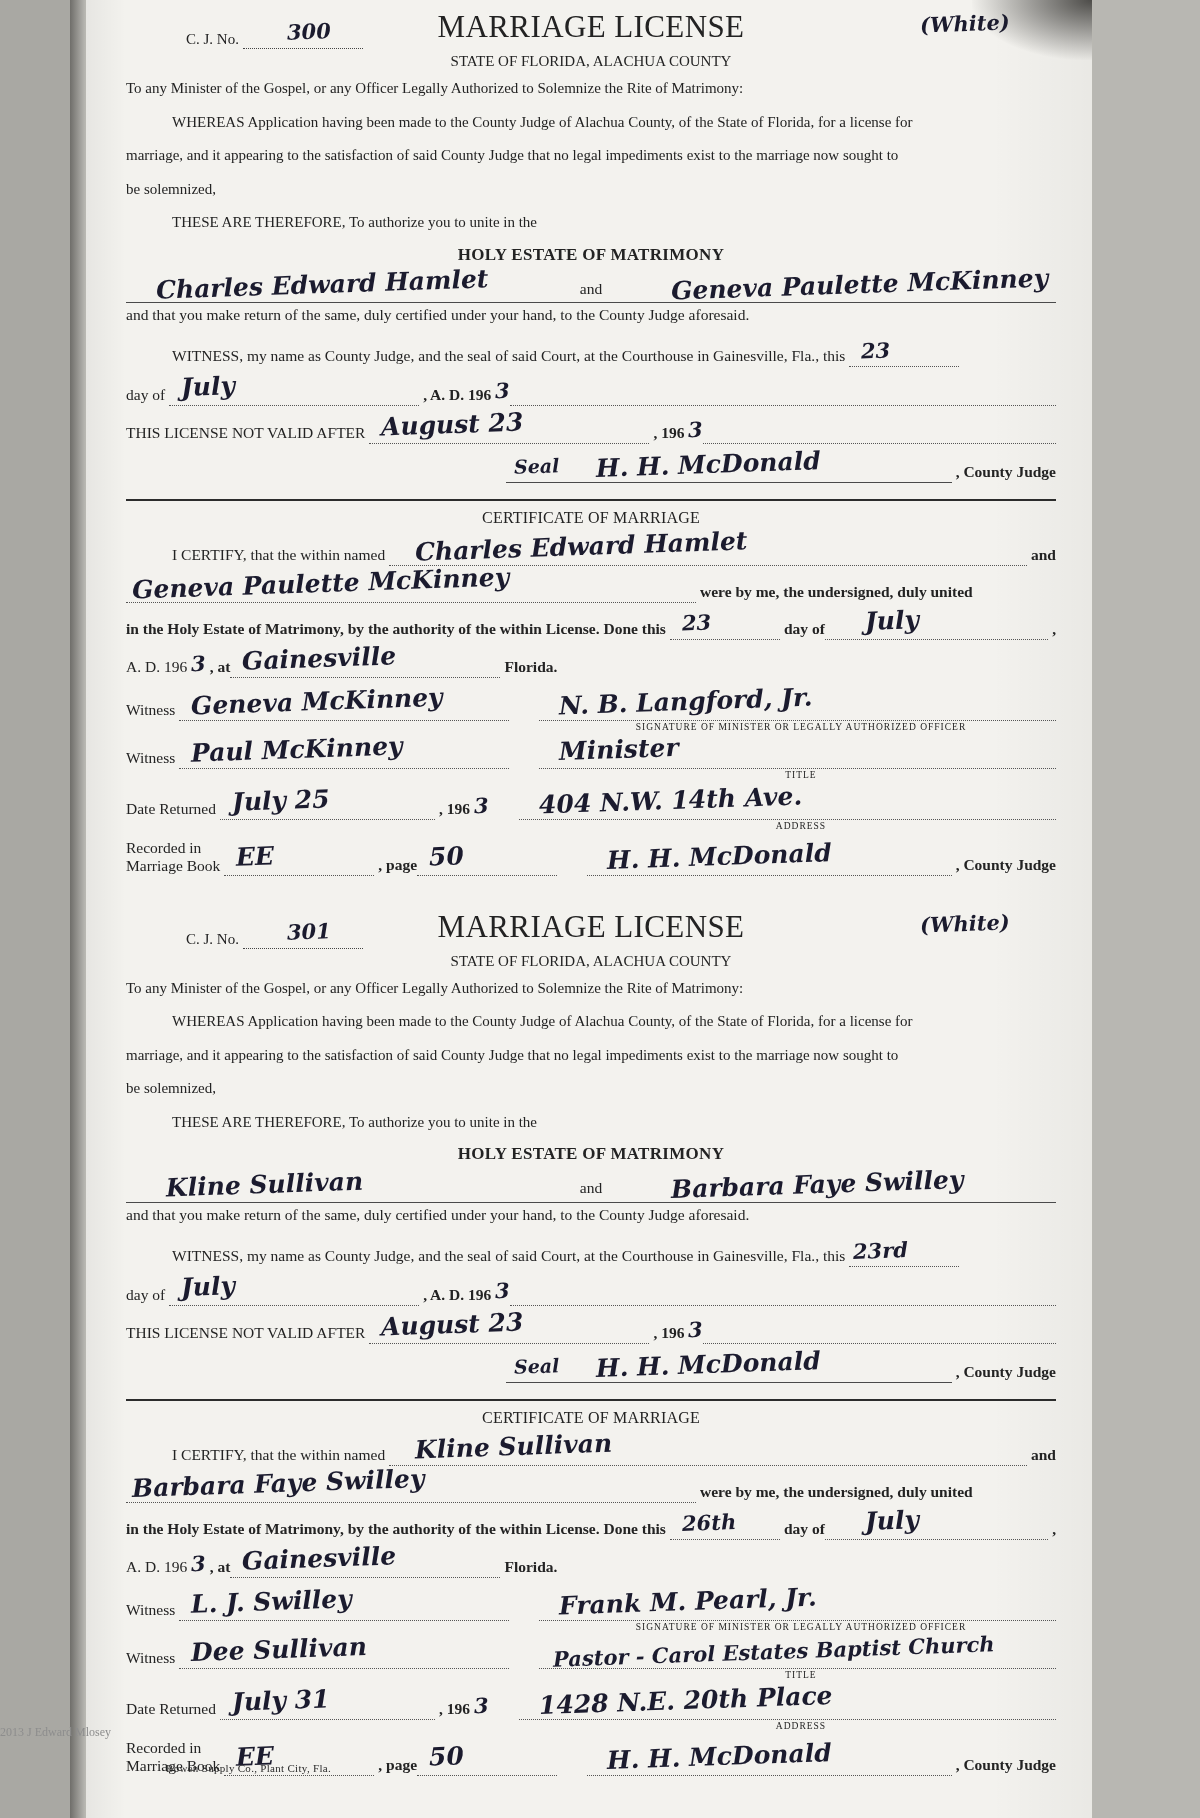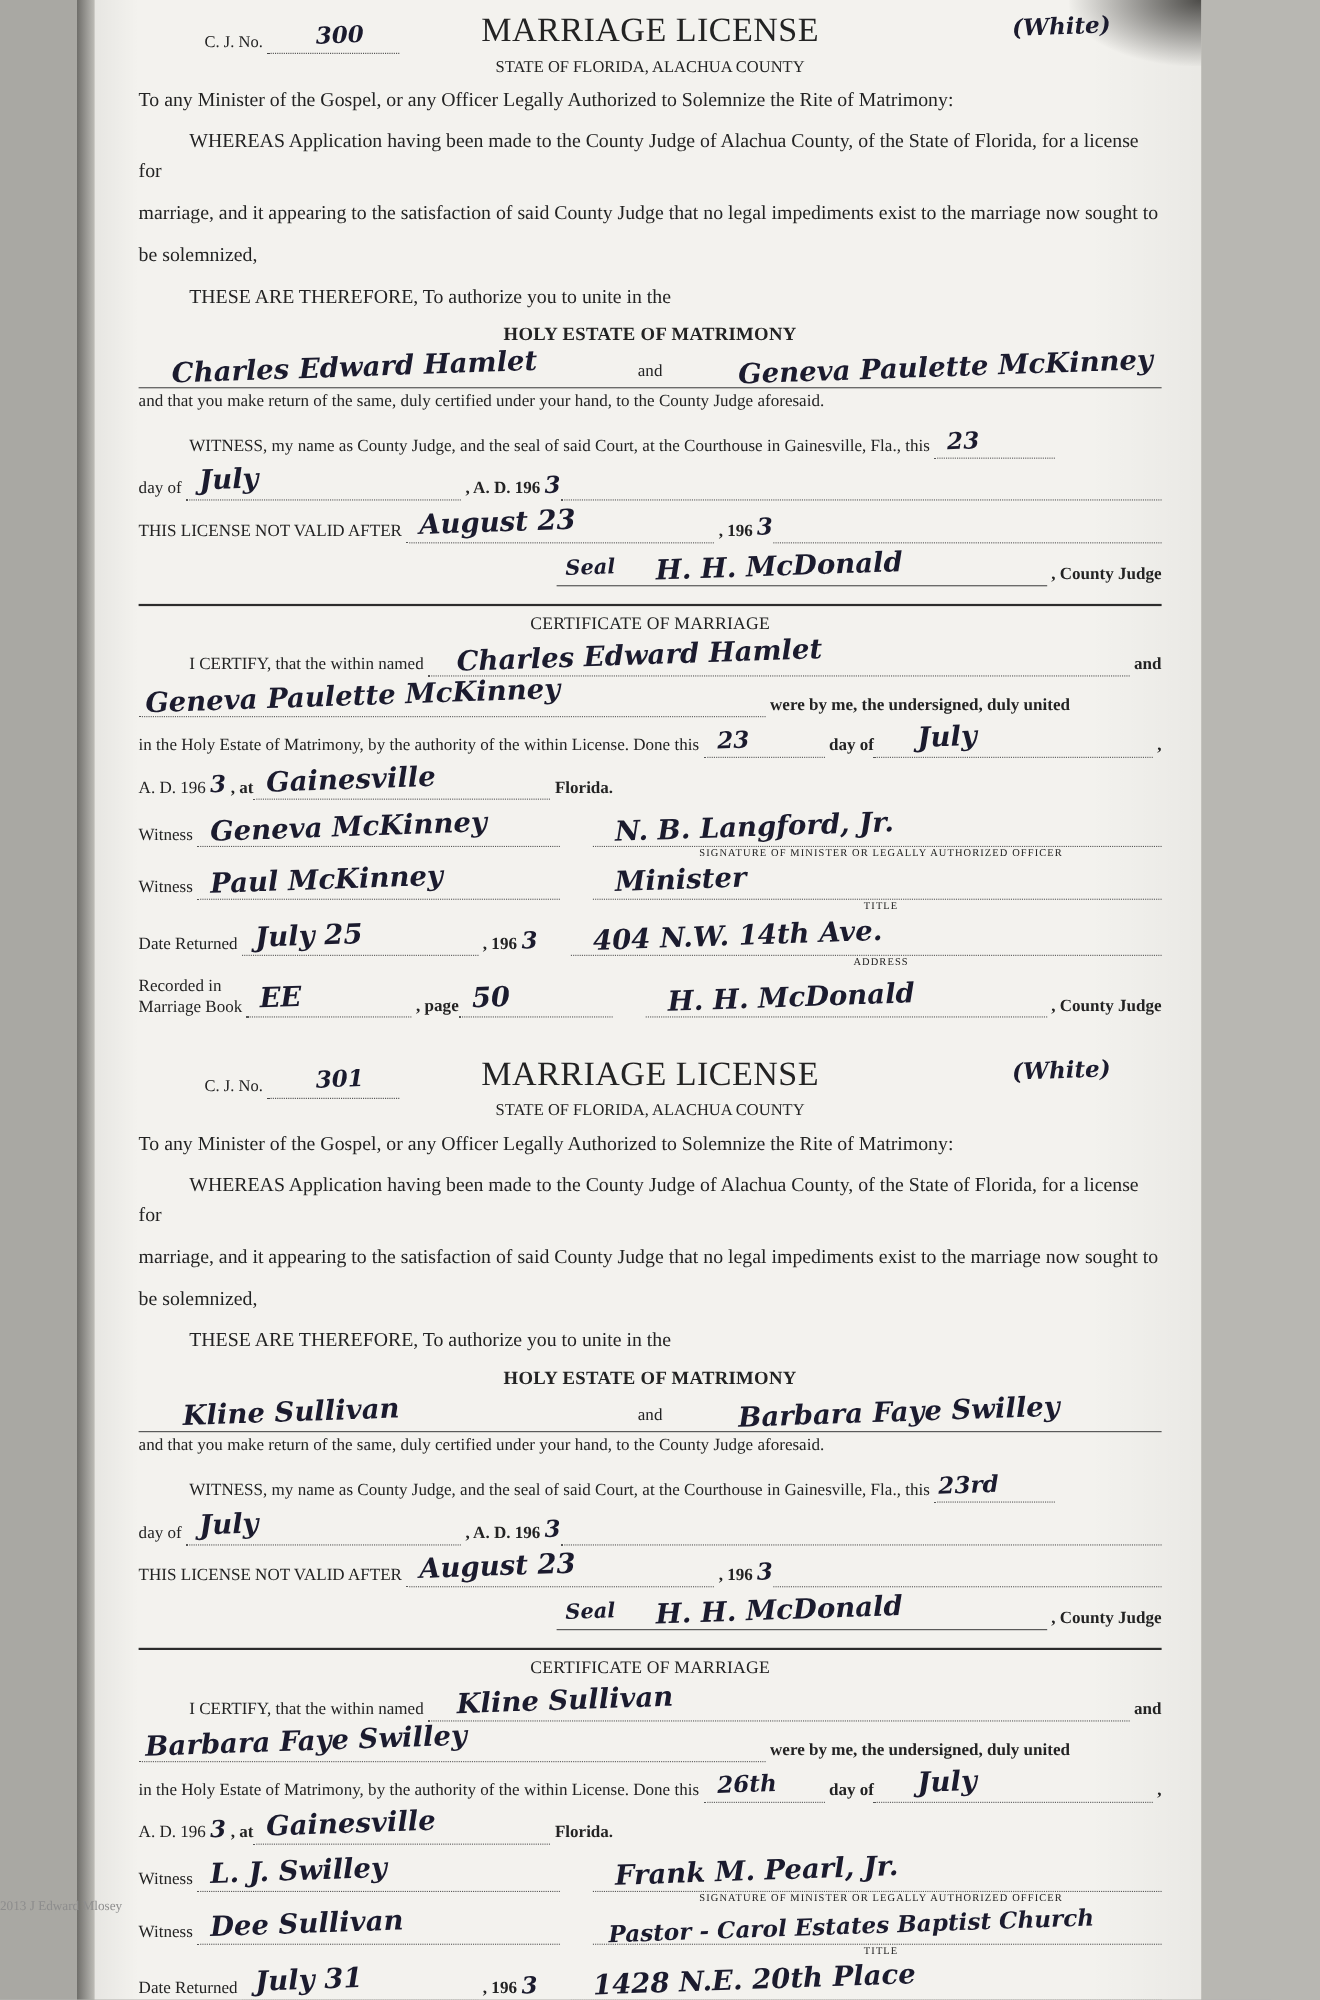--- a/index.html
+++ b/index.html
@@ -107,21 +107,21 @@
     vertical-align: bottom;
   }
   .race {
     position: absolute;
     right: 46px;
     top: 4px;
   }
 
   p.body {
     margin: 11px 0 0 0;
-    font-size: 18px;
+    font-size: 15px;
     line-height: 1.5;
   }
   p.indent { text-indent: 46px; }
 
   .matrimony {
     text-align: center;
     font-size: 17px;
     font-weight: bold;
     letter-spacing: .3px;
     margin-top: 10px;
@@ -190,21 +190,21 @@
   .watermark {
     position: absolute;
     left: 0px;
     bottom: 78px;
     font-size: 12px;
     color: #8d8d8d;
   }
   .flex-row { display: flex; align-items: flex-end; }
   .fill { flex: 1; border-bottom: 1px dotted #555; height: 26px; position: relative; }
   .fill.solid { border-bottom: 1px solid #4a4a4a; }
-  .nowrap { white-space: nowrap; }
+  .nowrap { white-space: nowrap; font-weight: bold; }
   .lbl { font-size: 15.5px; padding-right: 4px; }
   .rt { font-size: 15.5px; padding-left: 4px; white-space: nowrap; font-weight: bold; }
   .hwin {
     position: absolute;
     left: 12px;
     bottom: 1px;
   }
 </style>
 </head>
 <body>

